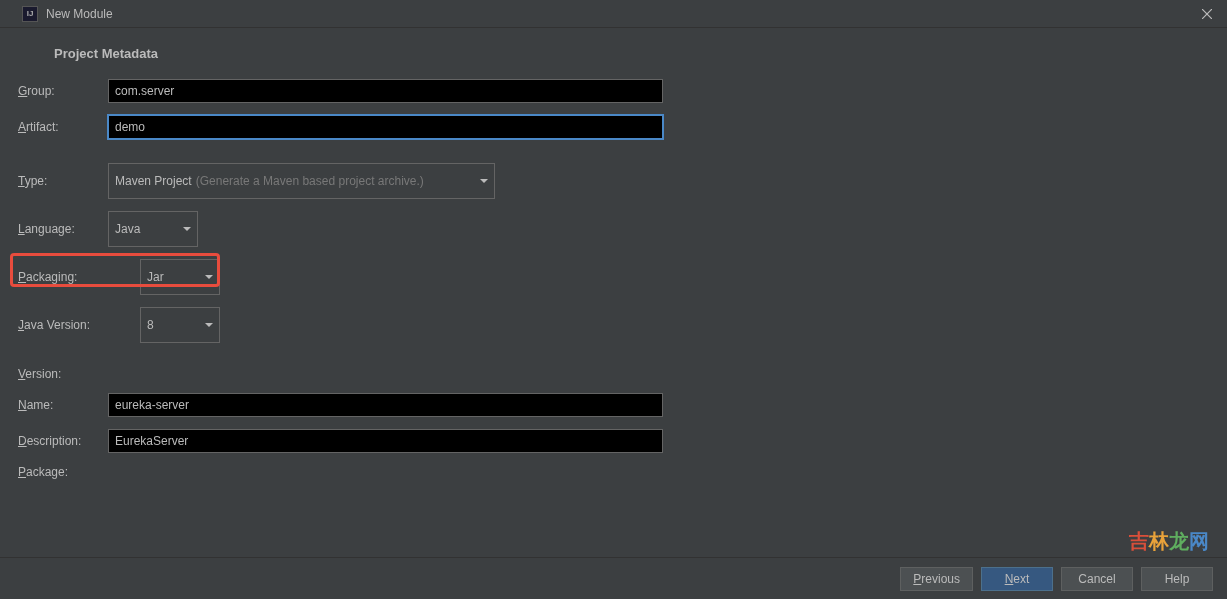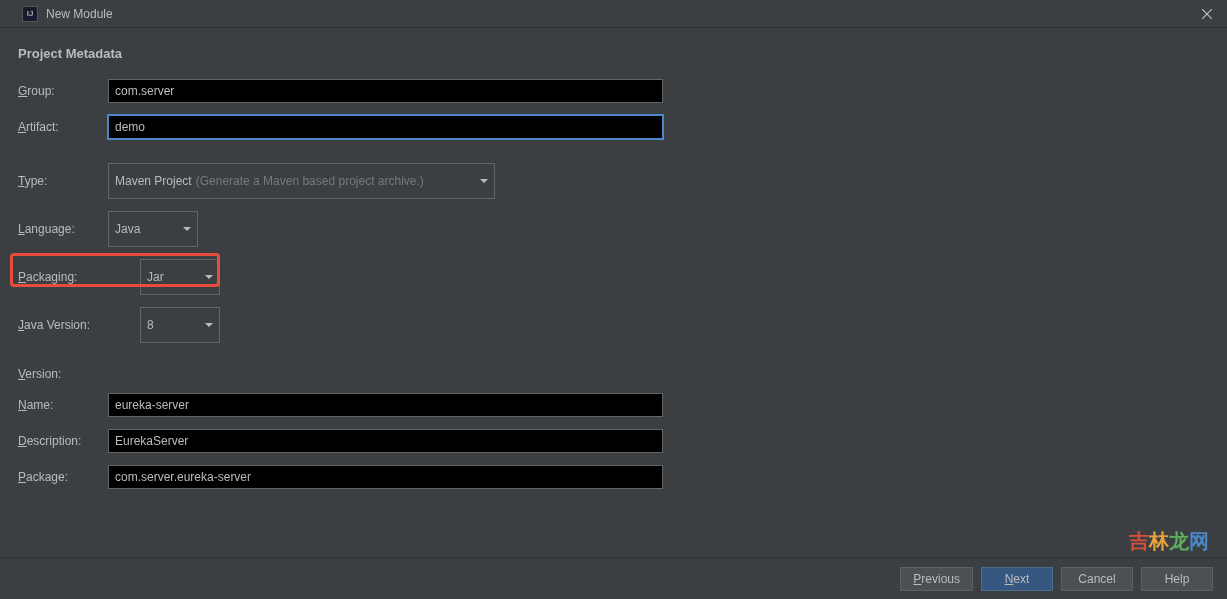--- a/index.html
+++ b/index.html
@@ -53,20 +53,21 @@
       font-size: 14px;
     }
     .content {
       padding: 18px 18px 0 18px;
     }
     .section-title {
       font-weight: bold;
       color: #bbbbbb;
       font-size: 13px;
       margin-bottom: 18px;
+      margin-left: 36px;
     }
     .form-row {
       display: flex;
       align-items: center;
       margin-bottom: 12px;
     }
     .form-row.gap { margin-top: 24px; }
     .form-label {
       width: 90px;
       color: #bbbbbb;
@@ -238,21 +239,20 @@
     <input class="text-input" value="eureka-server" style="">
   </div>
 
   <div class="form-row">
     <div class="form-label"><span class="u">D</span><span>escription:</span></div>
     <input class="text-input" value="EurekaServer" style="">
   </div>
 
   <div class="form-row">
     <div class="form-label"><span class="u">P</span><span>ackage:</span></div>
-    <input class="text-input" value="com.server.eureka-server" style="">
   </div>
 </div>
 
 <div class="highlight-box" style="left:10px; top:253px; width:210px; height:34px;"></div>
 
 <div class="footer">
   <div class="btn">
       <span class="u">P</span>
       <span>revious</span>
     </div>

